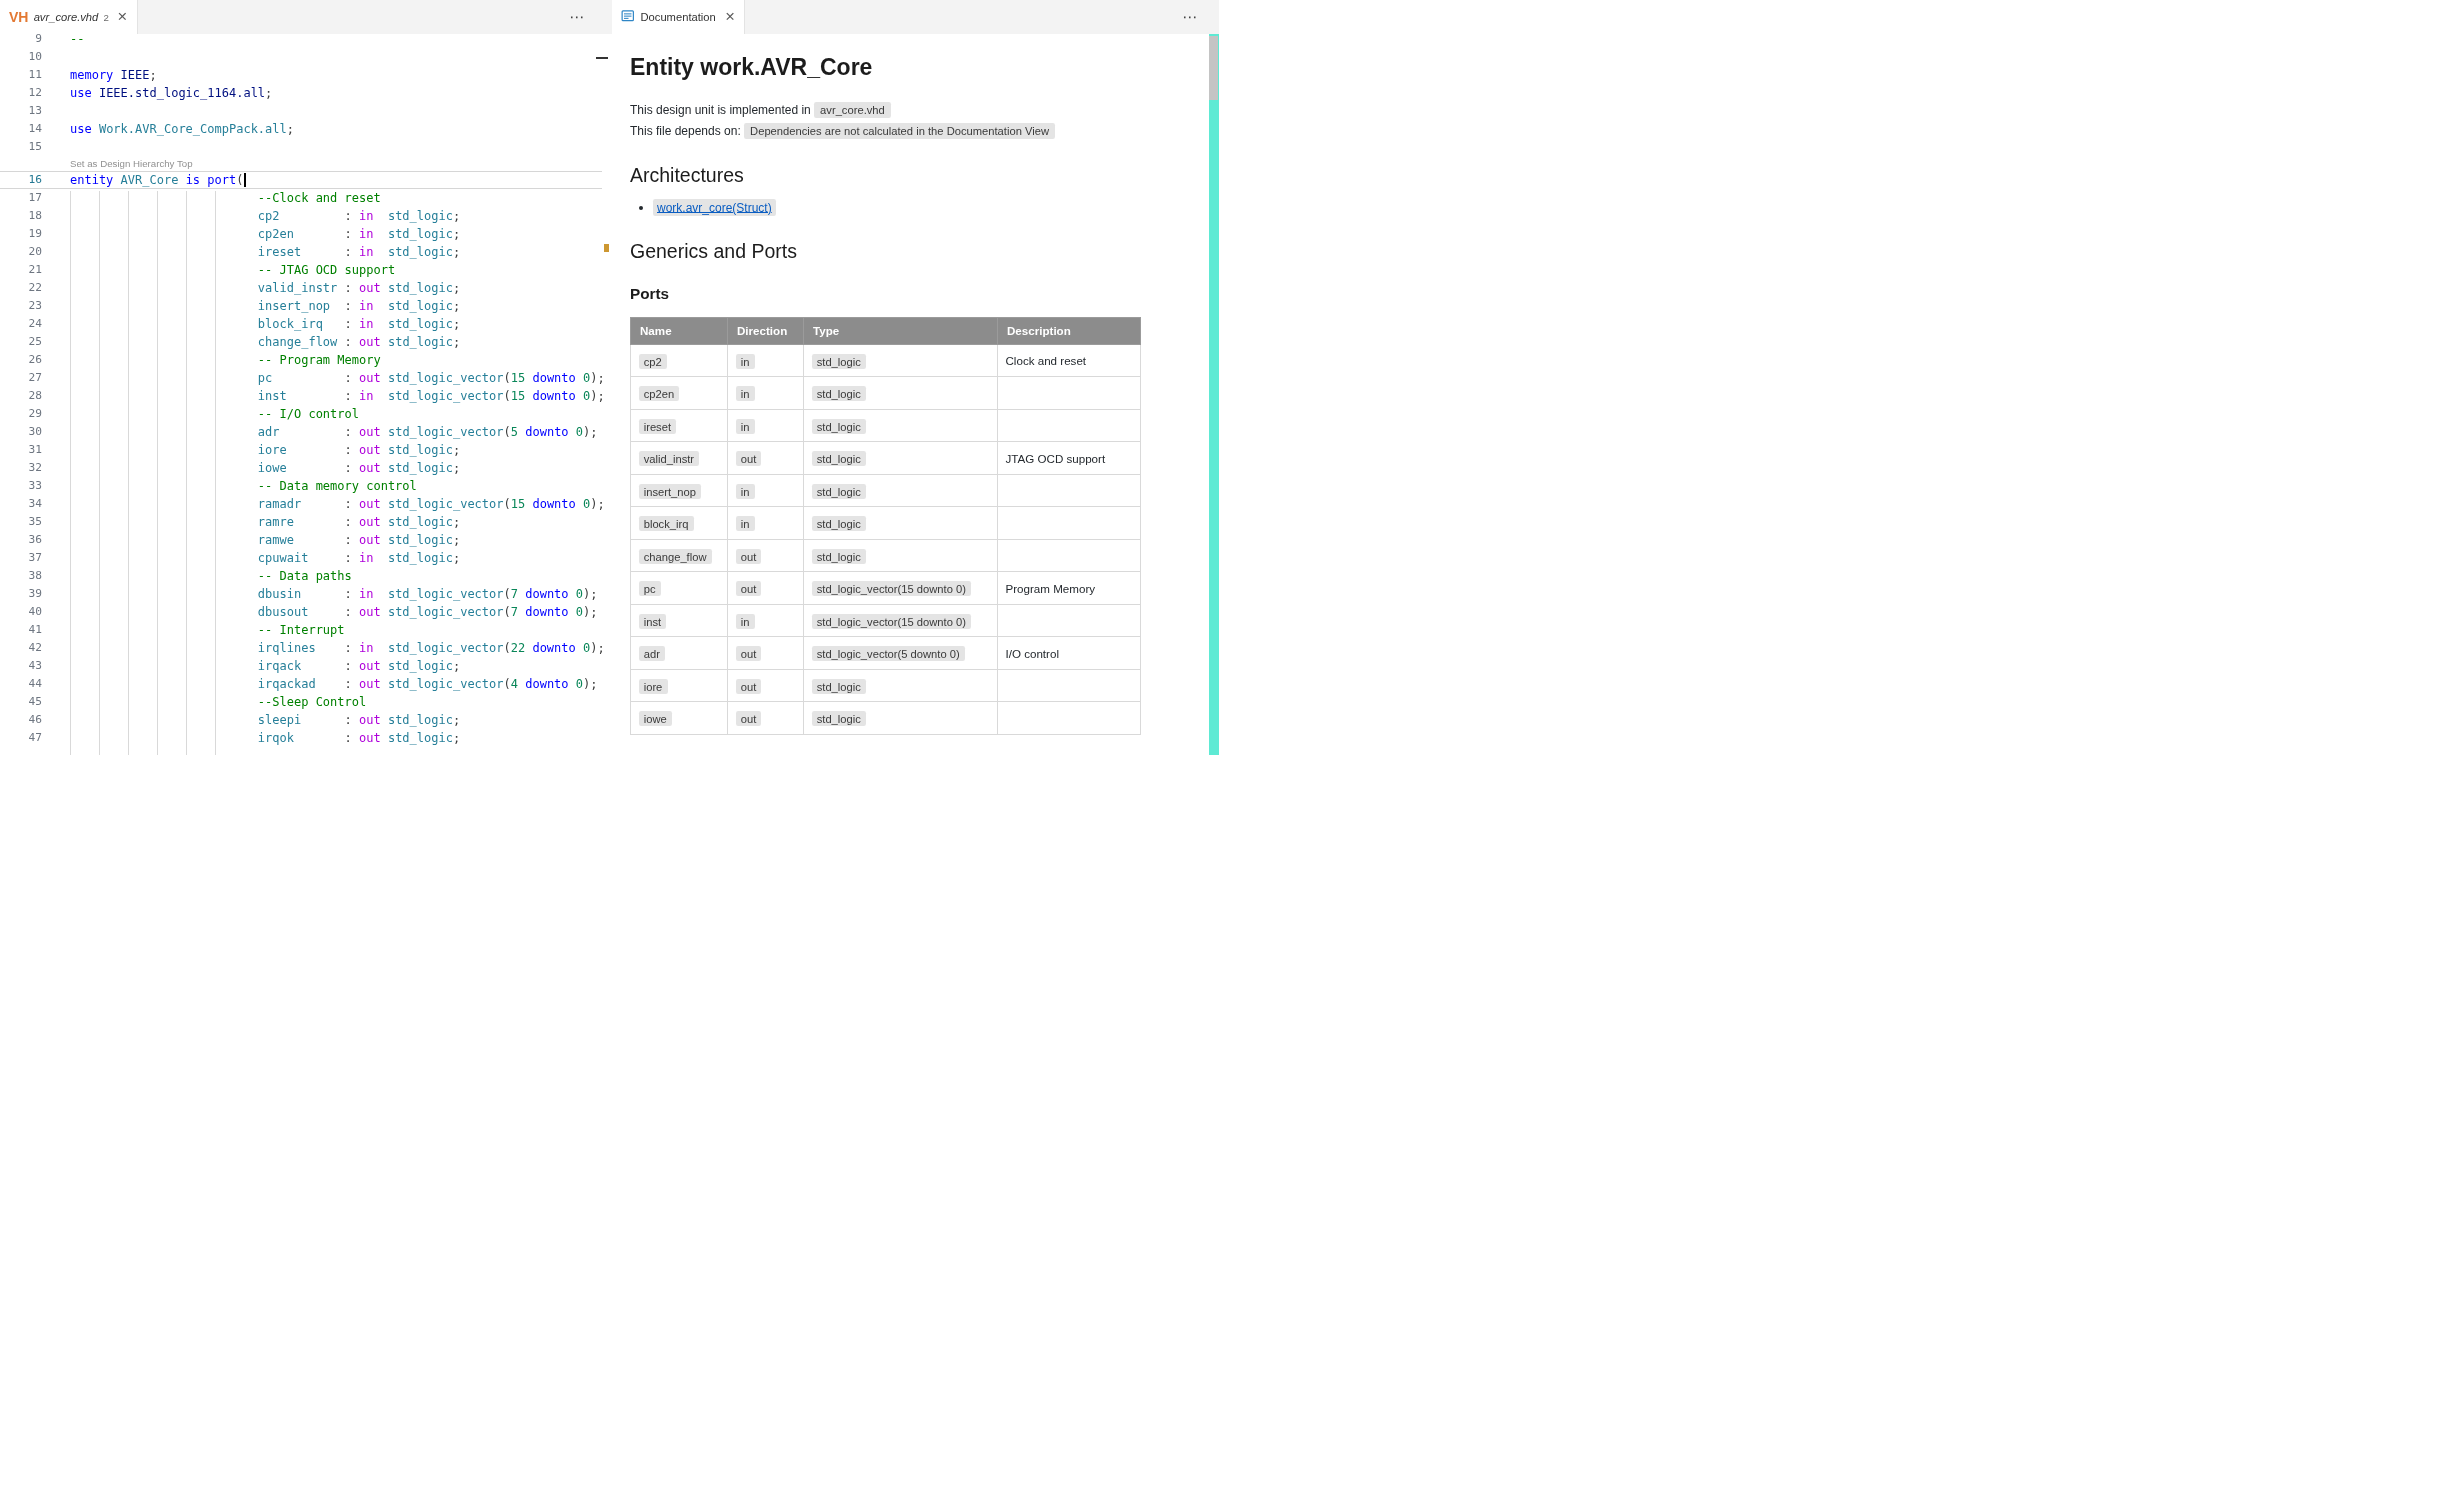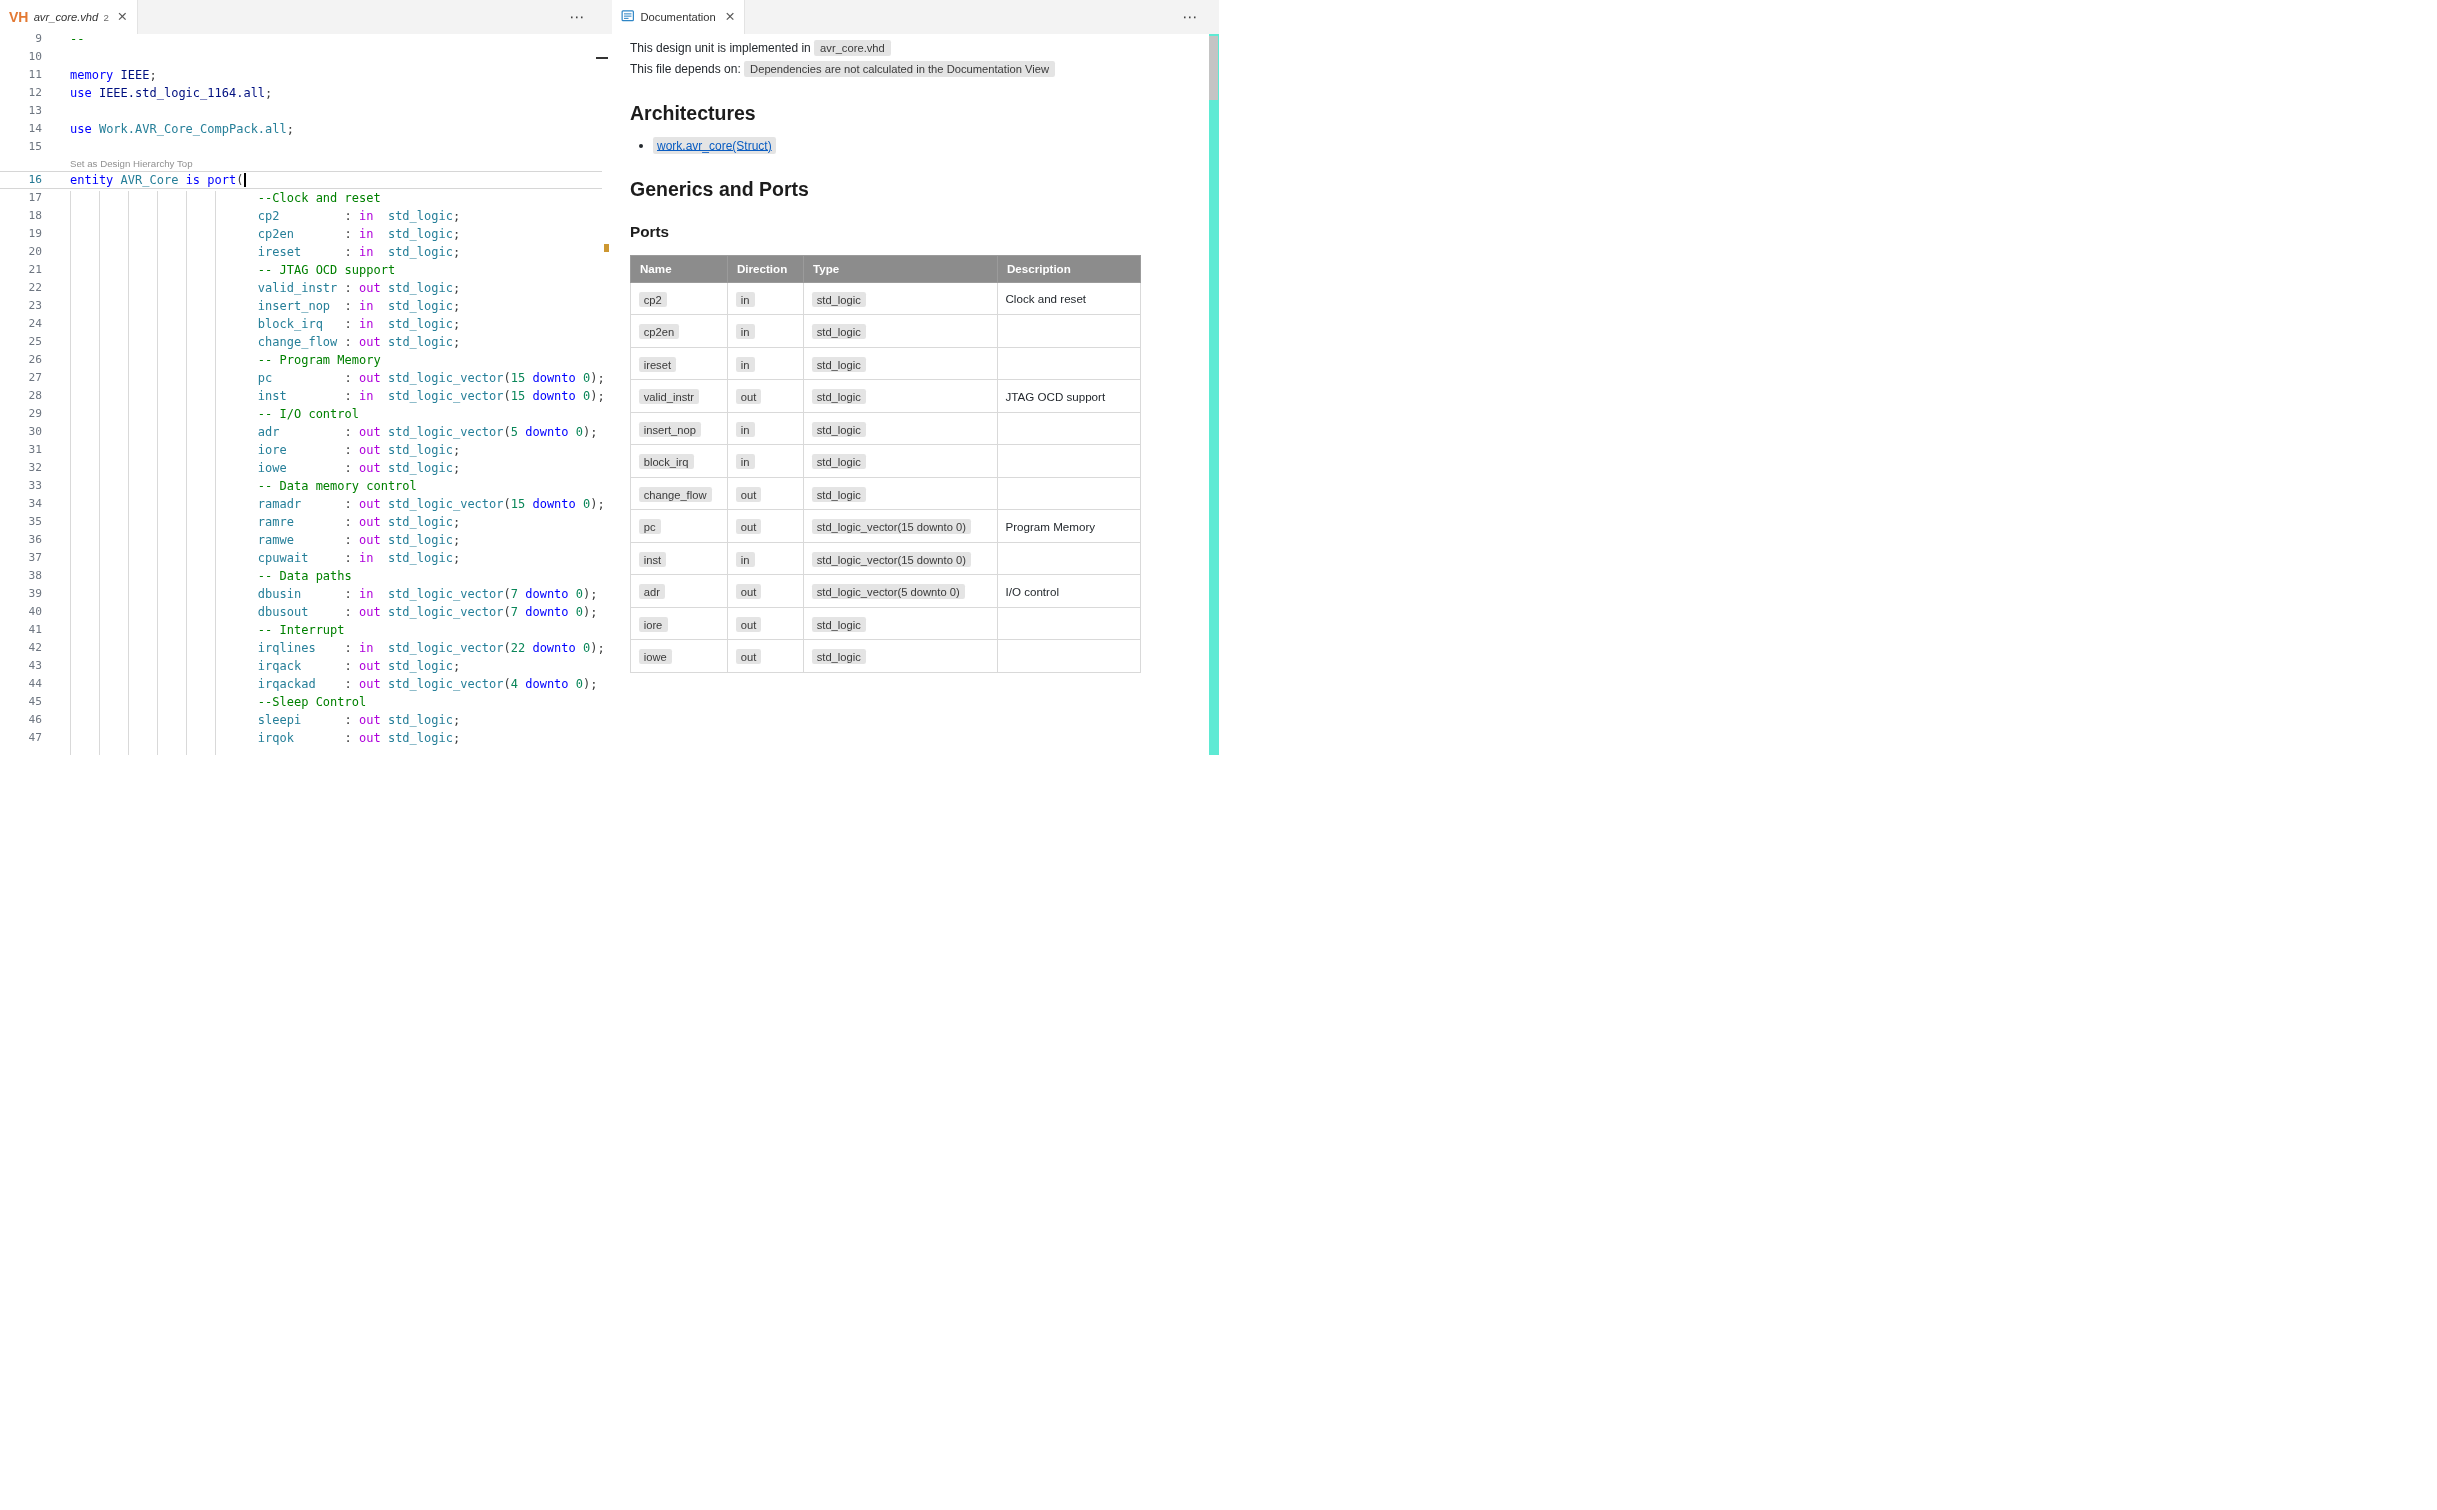--- a/index.html
+++ b/index.html
@@ -41,21 +41,21 @@
   .doc-tab{gap:6px;}
   .doc-tab .fname{font-style:normal;font-size:11.2px;color:#333;}
   .doc-more{right:21px;}
   .doc-scrollthumb{position:absolute;right:0.7px;top:36px;width:9px;height:64px;background:#c4c4c4;z-index:8;cursor:pointer;}
 
   .doc-content{position:absolute;top:34px;left:0;right:10.5px;bottom:0;overflow:hidden;padding:0 0 0 18px;background:#fff;}
   .doc-content h1{font-size:23px;font-weight:700;color:#1c1c1c;margin:19.5px 0 22.5px 0;}
   .doc-content p{font-size:12px;margin:7px 0;color:#24292e;}
   .badge{background:#e4e4e4;border-radius:2.2px;padding:2.2px 6px;font-size:11.2px;color:#3a3a3a;}
   .badge.sm{padding:1.5px 5.2px;font-size:11.2px;}
-  .doc-content h2{font-size:19.5px;font-weight:700;color:#1c1c1c;margin:25.5px 0 13.5px 0;}
+  .doc-content h2{font-size:19.5px;font-weight:400;color:#1c1c1c;margin:25.5px 0 13.5px 0;}
   .doc-content h3{font-size:15.3px;font-weight:700;color:#1c1c1c;margin:22.5px 0 13.5px 0;}
   .doc-content ul{margin:9px 0;padding-left:22.5px;font-size:12px;}
   .arch-link{color:#0a5dc2;text-decoration:underline;background:#e4e4e4;border-radius:2.2px;padding:1.5px 4.5px;cursor:pointer;}
   table.ports{border-collapse:collapse;width:510px;margin-top:13.5px;font-size:11.6px;table-layout:fixed;}
   table.ports th{background:#8c8c8c;color:#fff;font-weight:700;text-align:left;padding:6.7px 9px;border:0.7px solid #9b9b9b;}
   table.ports td{border:0.7px solid #d9d9d9;padding:6px 7.5px;height:19.5px;vertical-align:middle;color:#24292e;}
   .doc-icon{display:inline-block;}
 </style>
 </head>
 <body>
@@ -137,20 +137,21 @@
           </svg>
         </span>
         <span class="fname">Documentation</span>
         <span class="tab-close">✕</span>
       </div>
     </div>
     <div class="more-btn doc-more">⋯</div>
     <div class="doc-scrollthumb"></div>
 
     <div class="doc-content">
+      <h1>Entity work.AVR_Core</h1>
 
       <p>
         <span>This design unit is implemented in</span>
         <span class="badge">avr_core.vhd</span>
       </p>
 
       <p>
         <span>This file depends on:</span>
         <span class="badge">Dependencies are not calculated in the Documentation View</span>
       </p>

